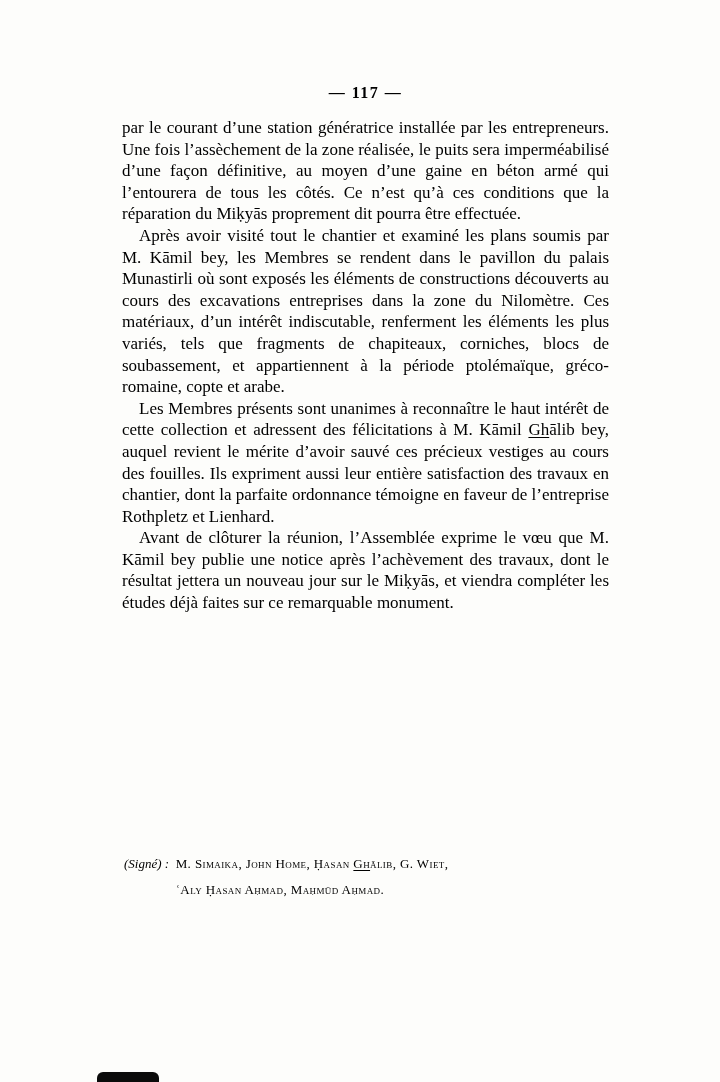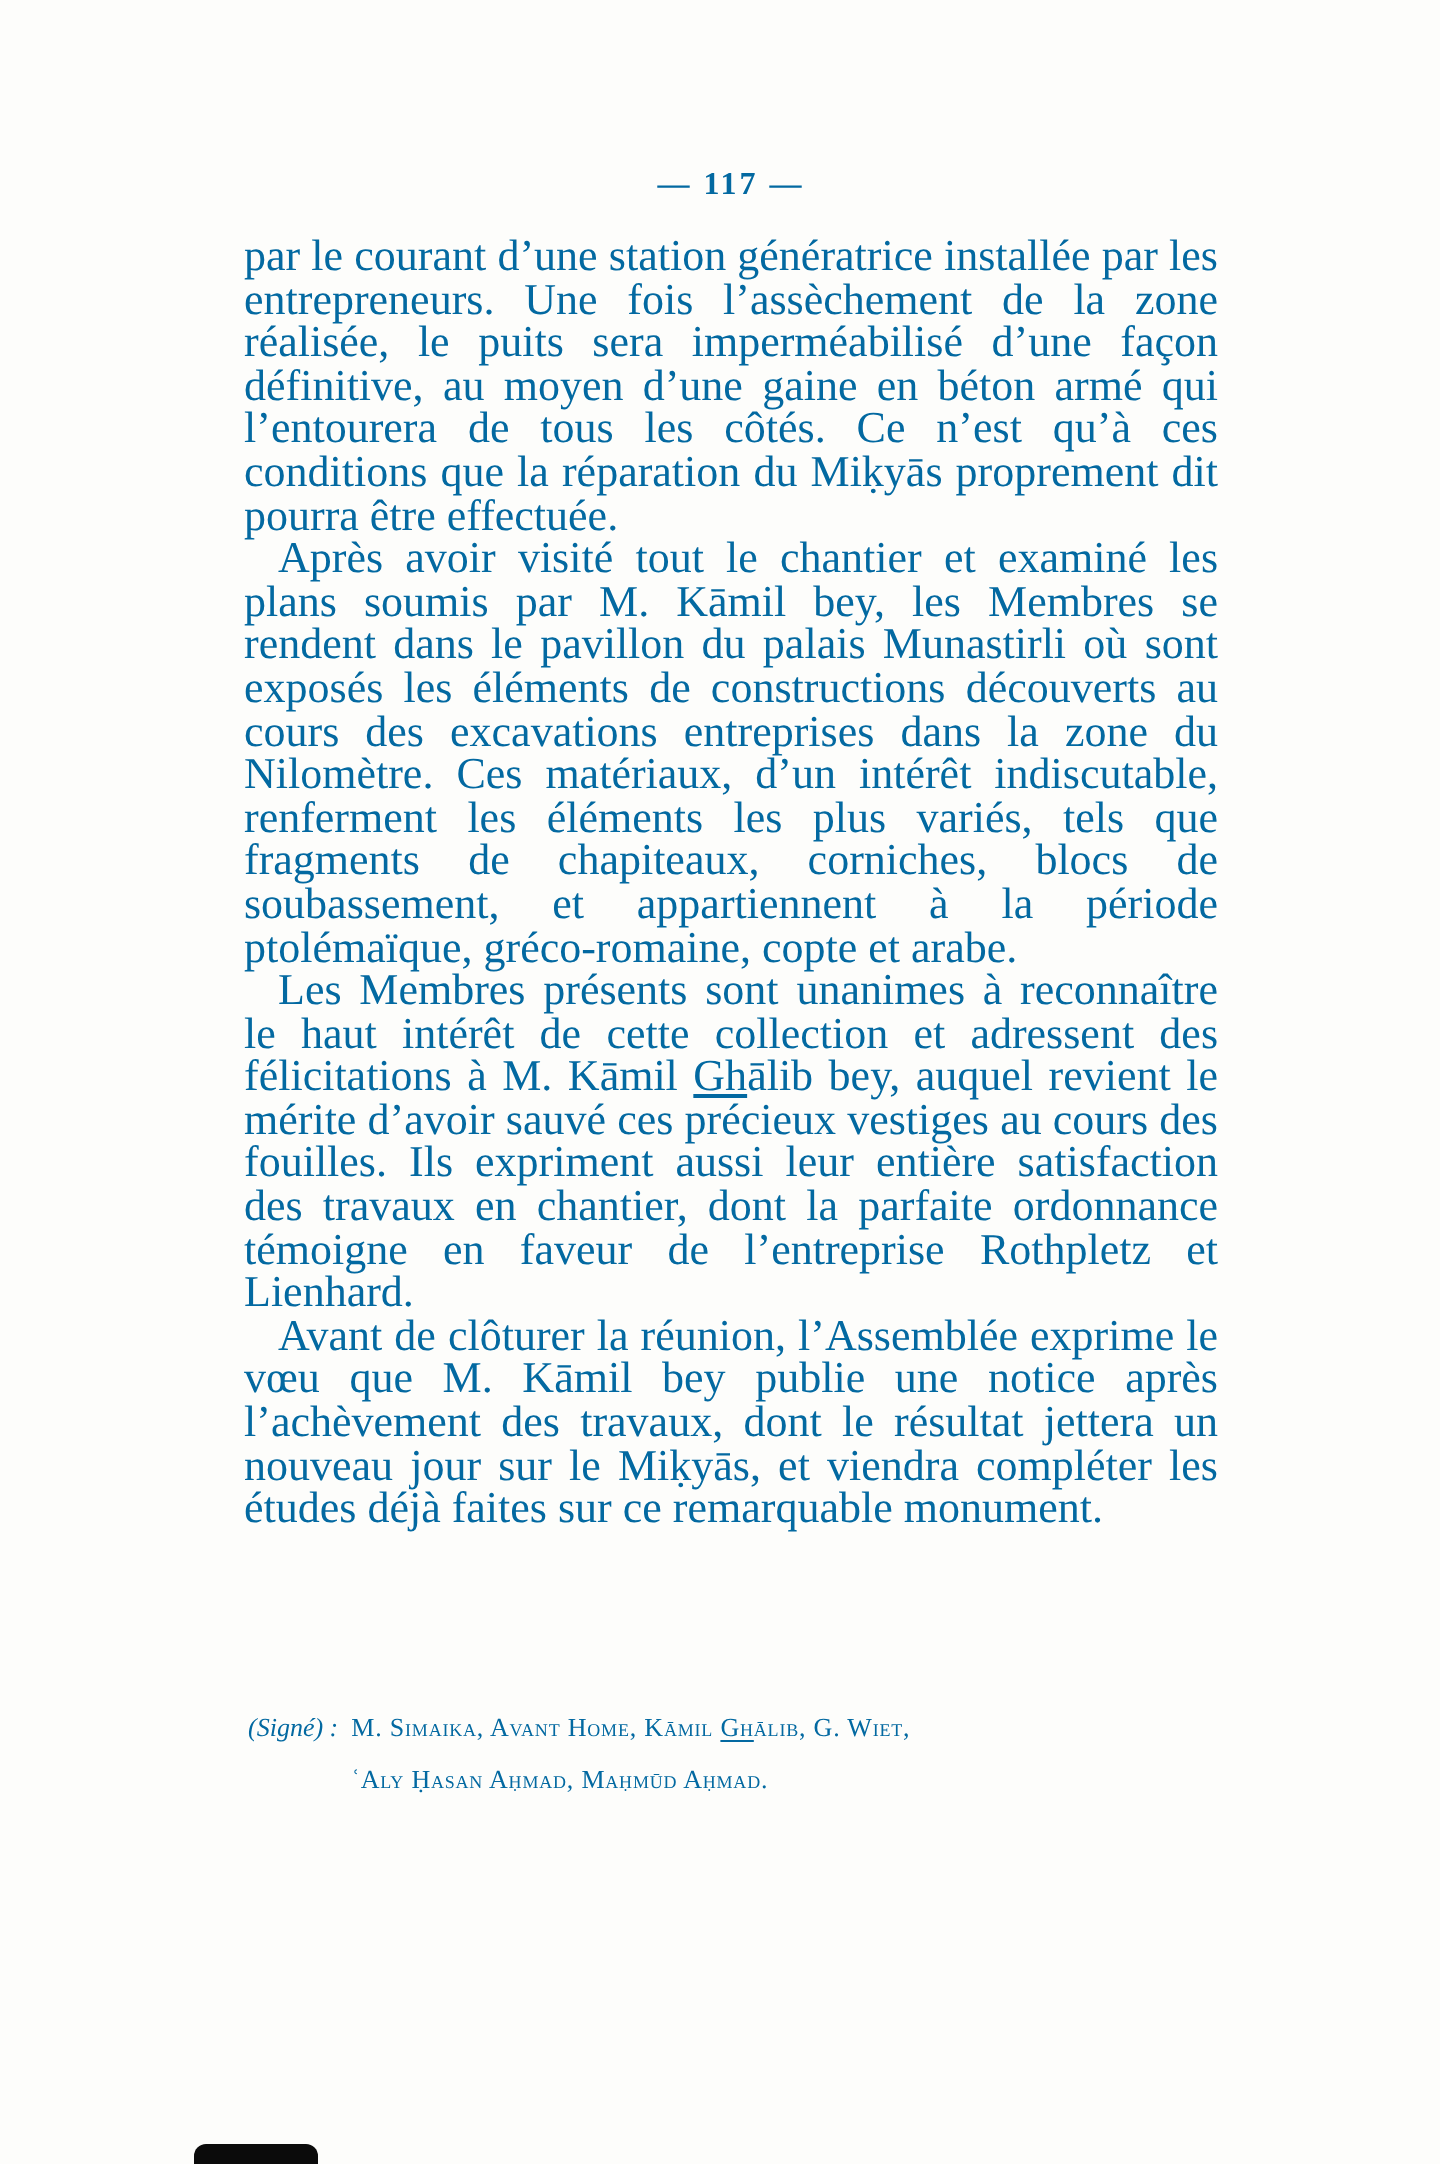--- a/index.html
+++ b/index.html
@@ -6,39 +6,39 @@
     margin: 0;
     padding: 0;
     background: #ffffff;
   }
   .page {
     position: relative;
     width: 720px;
     height: 1082px;
     background: #fdfdfb;
     font-family: "Liberation Serif", serif;
-    color: #0369a1;
+    color: #000000;
     overflow: hidden;
   }
   .page-number {
     position: absolute;
     top: 84px;
     left: 122px;
     width: 487px;
     text-align: center;
     font-weight: bold;
     font-size: 16px;
     letter-spacing: 1.5px;
   }
   .body-text {
     position: absolute;
     top: 117px;
     left: 122px;
     width: 487px;
-    font-size: 22px;
+    font-size: 17px;
     line-height: 21.6px;
     text-align: justify;
   }
   .para {
     margin: 0;
   }
   .para.indent {
     text-indent: 17px;
   }
   .u {
@@ -86,20 +86,20 @@
   <div class="body-text">
       <p class="para"><span>par le courant d’une station génératrice installée par les entrepreneurs. Une fois l’assèchement de la zone réalisée, le puits sera imperméabilisé d’une façon définitive, au moyen d’une gaine en béton armé qui l’entourera de tous les côtés. Ce n’est qu’à ces conditions que la réparation du Miḳyās proprement dit pourra être effectuée.</span></p>
       <p class="para indent"><span>Après avoir visité tout le chantier et examiné les plans soumis par M. Kāmil bey, les Membres se rendent dans le pavillon du palais Munastirli où sont exposés les éléments de constructions découverts au cours des excavations entreprises dans la zone du Nilomètre. Ces matériaux, d’un intérêt indiscutable, renferment les éléments les plus variés, tels que fragments de chapiteaux, corniches, blocs de soubassement, et appartiennent à la période ptolémaïque, gréco-romaine, copte et arabe.</span></p>
       <p class="para indent"><span>Les Membres présents sont unanimes à reconnaître le haut intérêt de cette collection et adressent des félicitations à M. Kāmil </span><span class="u">Gh</span><span>ālib bey, auquel revient le mérite d’avoir sauvé ces précieux vestiges au cours des fouilles. Ils expriment aussi leur entière satisfaction des travaux en chantier, dont la parfaite ordonnance témoigne en faveur de l’entreprise Rothpletz et Lienhard.</span></p>
       <p class="para indent"><span>Avant de clôturer la réunion, l’Assemblée exprime le vœu que M. Kāmil bey publie une notice après l’achèvement des travaux, dont le résultat jettera un nouveau jour sur le Miḳyās, et viendra compléter les études déjà faites sur ce remarquable monument.</span></p>
     </div>
 
   <div class="signature">
     <span class="sig-prefix">(Signé) :  </span>
     <span class="sig-names">
-        <div class="sig-line"><span>M. Simaika, Avant Home, Kāmil </span><span class="u">Gh</span><span>ālib, G. Wiet,</span></div>
+        <div class="sig-line"><span>M. Simaika, John Home, Ḥasan </span><span class="u">Gh</span><span>ālib, G. Wiet,</span></div>
         <div class="sig-line"><span>ʿAly Ḥasan Aḥmad, Maḥmūd Aḥmad.</span></div>
       </span>
   </div>
 
   <div class="scan-artifact"></div>
 
 </div>
 
 </body></html>

